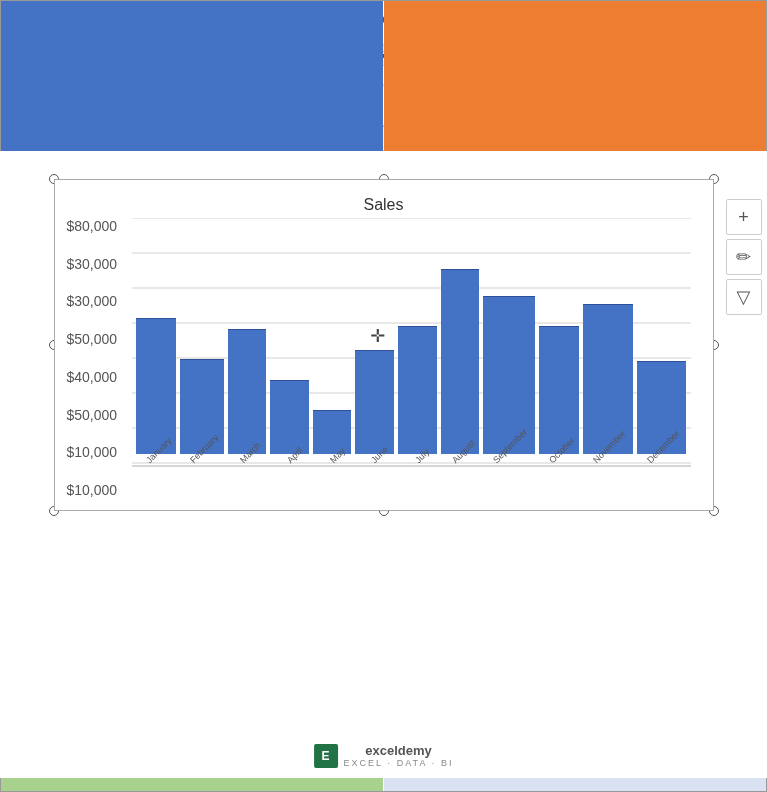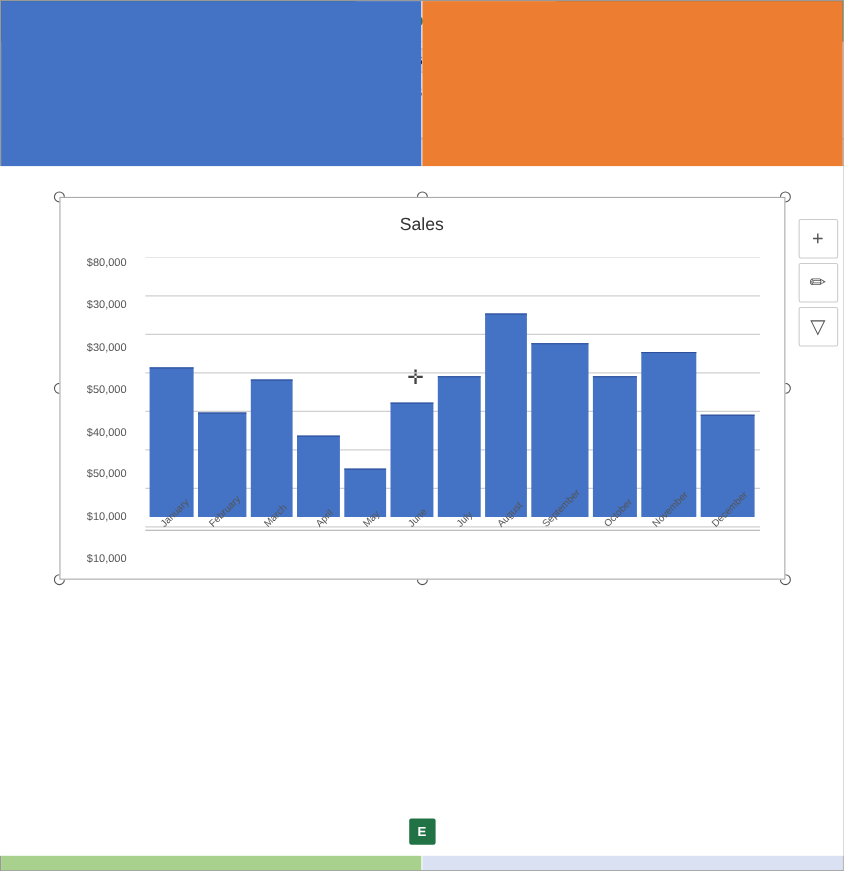--- a/index.html
+++ b/index.html
@@ -180,21 +180,21 @@
       height: 10px;
       background: #fff;
       border: 1px solid #555;
       border-radius: 50%;
     }
 
     .chart-title {
       text-align: center;
       font-size: 16px;
       color: #333;
-      margin-bottom: 20px;
+      margin-bottom: 4px;
     }
 
     .chart-area {
       position: relative;
       height: 280px;
       margin-left: 65px;
       margin-right: 10px;
     }
 
     
@@ -202,23 +202,23 @@
       position: absolute;
       left: -65px;
       top: 0;
       bottom: 0;
       width: 65px;
       display: flex;
       flex-direction: column;
       justify-content: space-between;
     }
     .y-label {
-      font-size: 10px;
+      font-size: 14px;
       color: #555;
-      text-align: center;
+      text-align: left;
       padding-right: 4px;
     }
 
     
     .bars-container {
       position: absolute;
       bottom: 30px;
       left: 0; right: 0;
       top: 0;
       display: flex;
@@ -627,15 +627,19 @@
     <div class="side-buttons">
       <button class="side-btn">+</button>
       <button class="side-btn">✏</button>
       <button class="side-btn">▽</button>
     </div>
   </div>
 
   <div class="footer">
     <div class="footer-logo">
       <div class="logo-icon">E</div>
+      <div>
+        <div class="logo-text">exceldemy</div>
+        <div class="logo-sub">EXCEL · DATA · BI</div>
+      </div>
     </div>
   </div>
 </div>
 
 </body></html>

